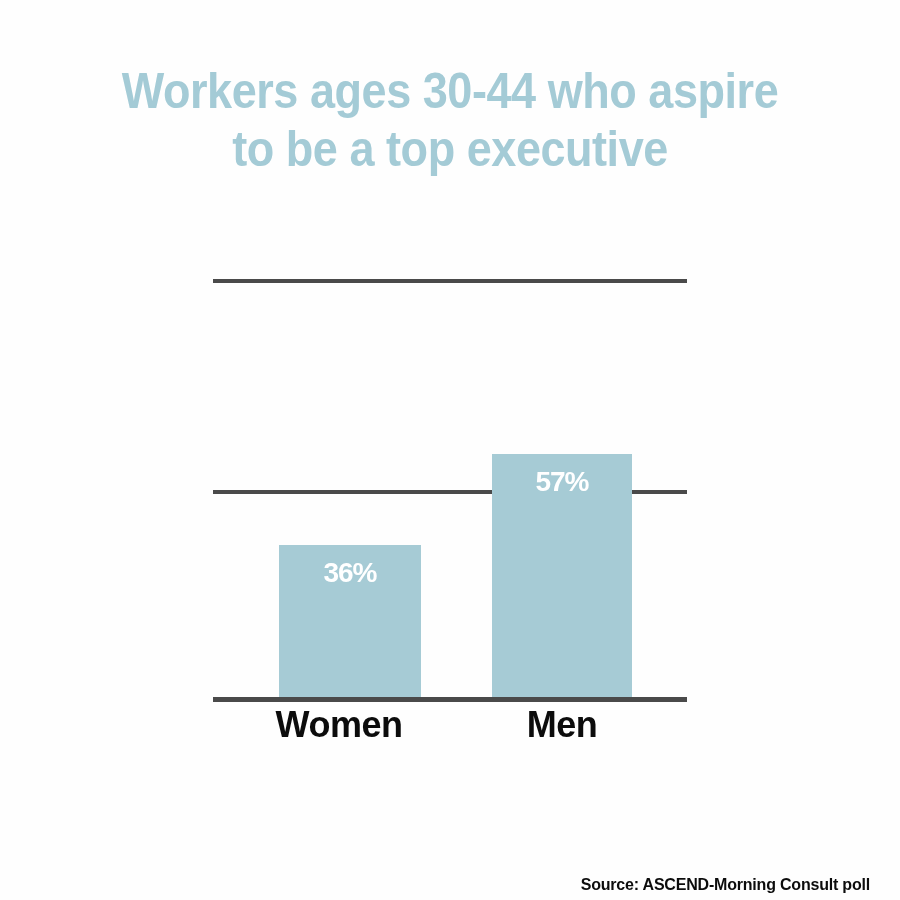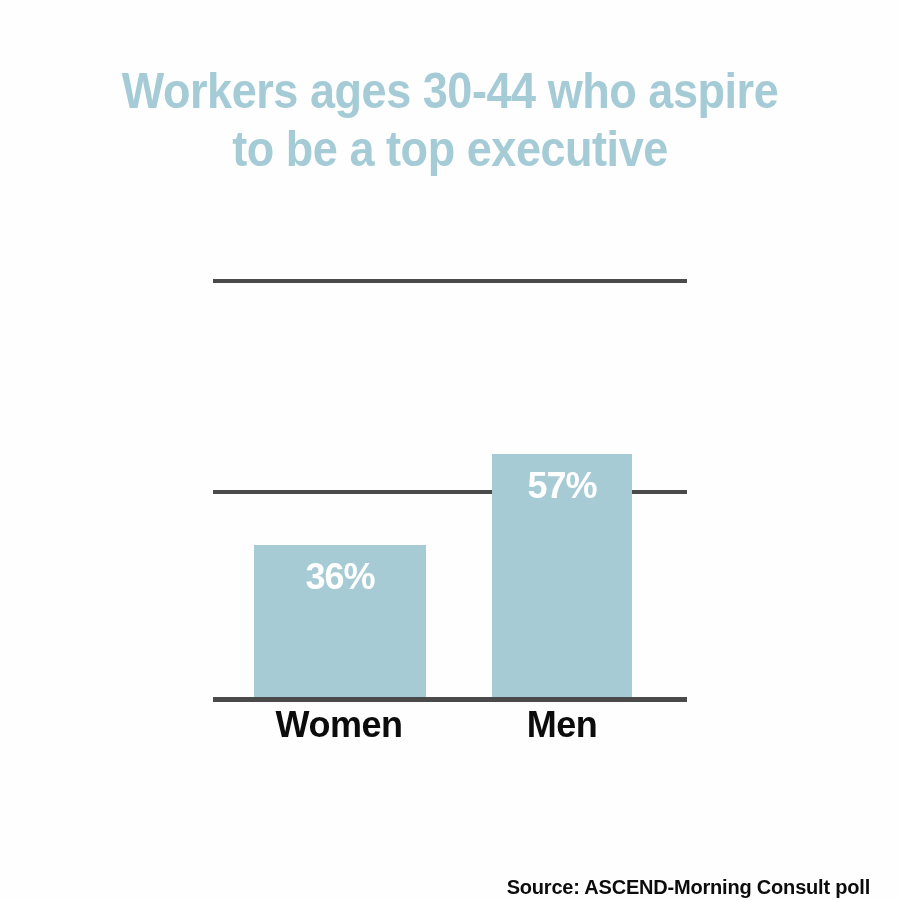--- a/index.html
+++ b/index.html
@@ -60,41 +60,40 @@
   .gridline-top    { top: 0px; }
   .gridline-mid    { top: 211px; }
   .axis-baseline   { top: 418px; height: 5px; background: #4a4a4a; }
 
   .bar {
     position: absolute;
     bottom: 2px;
     background: #a6cbd5;
   }
   .bar-women {
-    left: 41px;
+    left: 66px;
     width: 142px;
     height: 152px;
-    padding-left: 30px;
   }
   .bar-men {
     left: 279px;
     width: 140px;
     height: 243px;
   }
 
   .bar-value {
     position: absolute;
     top: 14px;
     left: 0;
     width: 100%;
     text-align: center;
     color: #ffffff;
     font-family: "Liberation Sans", sans-serif;
     font-weight: bold;
-    font-size: 36px;
+    font-size: 28px;
     line-height: 1;
     letter-spacing: -1px;
   }
 
   .cat-label {
     position: absolute;
     top: 428px;
     text-align: center;
     color: #0c0c0c;
     font-family: "Liberation Sans", sans-serif;
@@ -147,21 +146,21 @@
   }
 
   
   .source-credit {
     position: absolute;
     right: 30px;
     top: 841px;
     color: #0c0c0c;
     font-family: "Liberation Sans", sans-serif;
     font-weight: bold;
-    font-size: 20px;
+    font-size: 16px;
     line-height: 1;
     letter-spacing: -0.2px;
   }
 </style>
 </head>
 <body>
 
 <div id="infographic">
 
   <div class="chart-title">Workers ages 30-44 who aspire

